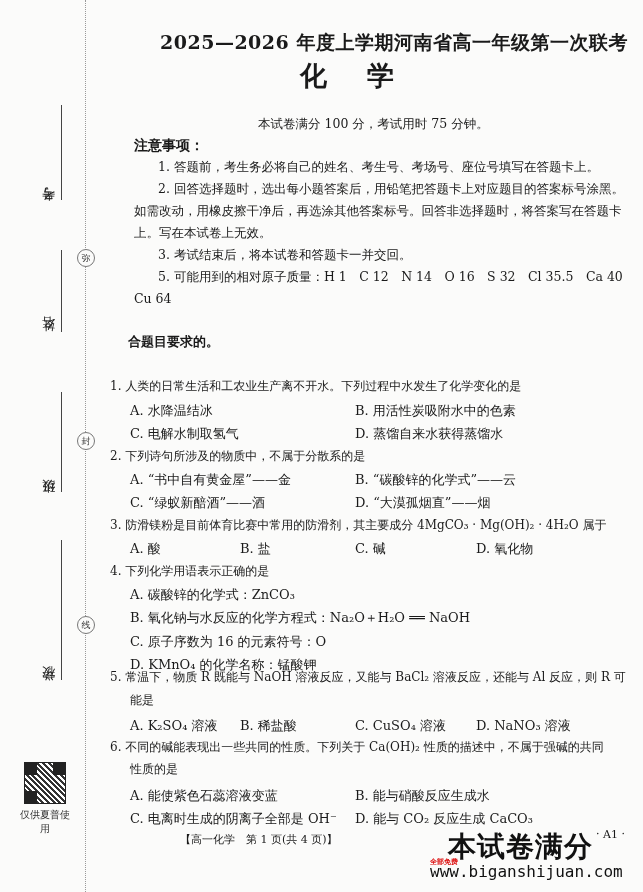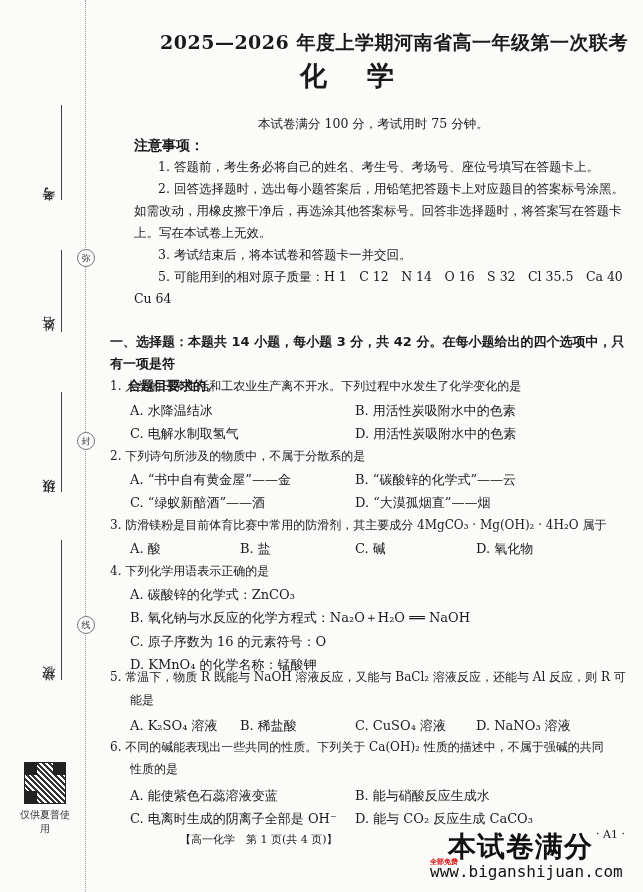--- a/index.html
+++ b/index.html
@@ -123,29 +123,28 @@
 
   <div class="notice">
     <div class="notice-title">注意事项：</div>
     <div class="indent">1. 答题前，考生务必将自己的姓名、考生号、考场号、座位号填写在答题卡上。</div>
     <div class="indent">2. 回答选择题时，选出每小题答案后，用铅笔把答题卡上对应题目的答案标号涂黑。如需改动，用橡皮擦干净后，再选涂其他答案标号。回答非选择题时，将答案写在答题卡上。写在本试卷上无效。</div>
     <div class="indent">3. 考试结束后，将本试卷和答题卡一并交回。</div>
     <div class="indent">5. 可能用到的相对原子质量：H 1　C 12　N 14　O 16　S 32　Cl 35.5　Ca 40 Cu 64</div>
   </div>
 
   <div class="section">
-    <div>一、选择题：本题共 14 小题，每小题 3 分，共 42 分。在每小题给出的四个选项中，只有一项是符</div>
     <div class="cont">合题目要求的。</div>
   </div>
 
   <div class="q" style="top:375px">1. 人类的日常生活和工农业生产离不开水。下列过程中水发生了化学变化的是</div>
   <div class="opt" style="left:20px;top:402px">A. 水降温结冰</div>
   <div class="opt" style="left:245px;top:402px">B. 用活性炭吸附水中的色素</div>
   <div class="opt" style="left:20px;top:425px">C. 电解水制取氢气</div>
-  <div class="opt" style="left:245px;top:425px">D. 用活性炭吸附水中的色素</div>
+  <div class="opt" style="left:245px;top:425px">D. 蒸馏自来水获得蒸馏水</div>
 
   <div class="q" style="top:445px">2. 下列诗句所涉及的物质中，不属于分散系的是</div>
   <div class="opt" style="left:20px;top:471px">A. “书中自有黄金屋”——金</div>
   <div class="opt" style="left:245px;top:471px">B. “碳酸锌的化学式”——云</div>
   <div class="opt" style="left:20px;top:494px">C. “绿蚁新醅酒”——酒</div>
   <div class="opt" style="left:245px;top:494px">D. “大漠孤烟直”——烟</div>
 
   <div class="q" style="top:514px">3. 防滑镁粉是目前体育比赛中常用的防滑剂，其主要成分 4MgCO₃ · Mg(OH)₂ · 4H₂O 属于</div>
   <div class="opt" style="left:20px;top:540px">A. 酸</div>
   <div class="opt" style="left:130px;top:540px">B. 盐</div>

